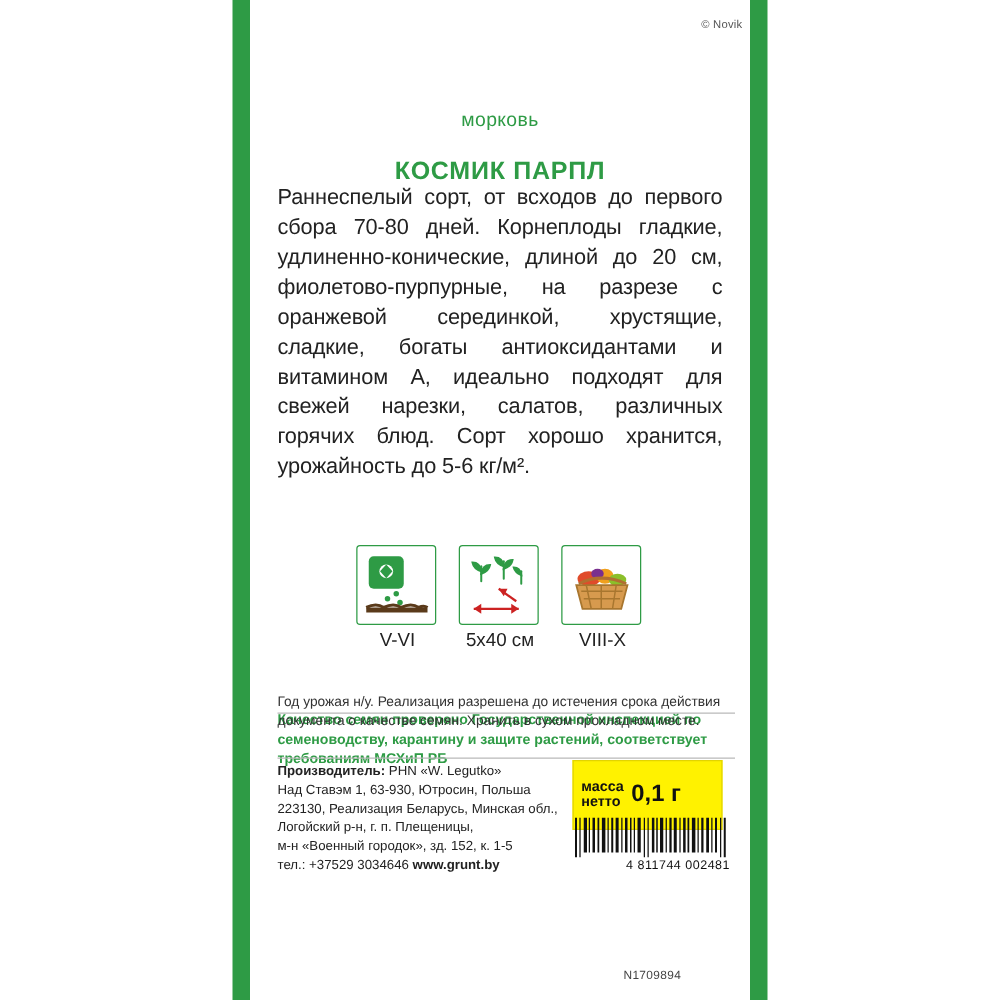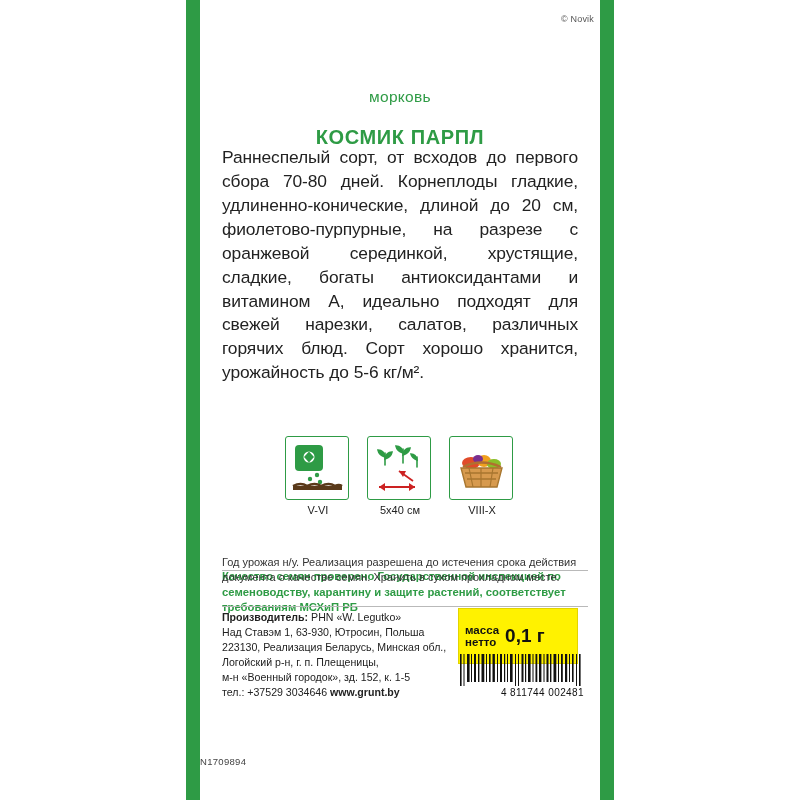--- a/index.html
+++ b/index.html
@@ -95,21 +95,21 @@
     width: 64px;
     height: 64px;
     border: 1.5px solid #2e9b45;
     border-radius: 3px;
     box-sizing: border-box;
     background: #ffffff;
     position: relative;
     overflow: hidden;
   }
   .picto-caption {
-    font-size: 11px;
+    font-size: 15px;
     color: #222;
     margin-top: 4px;
     white-space: nowrap;
   }
   
   .quality-note {
     position: absolute;
     left: 22px;
     top: 525px;
     width: 370px;
@@ -194,23 +194,23 @@
     font-size: 10px;
     letter-spacing: 0.4px;
     color: #111;
     margin-top: 1px;
     text-align: right;
     font-family: "Liberation Sans", sans-serif;
   }
   .code-bottom {
     position: absolute;
     left: 0;
-    top: 756px;
+    top: 775px;
     width: 345px;
-    text-align: left;
+    text-align: right;
     font-size: 9.5px;
     color: #444;
     letter-spacing: 0.3px;
   }
 </style>
 </head>
 <body>
 
 <div class="packet">
 

